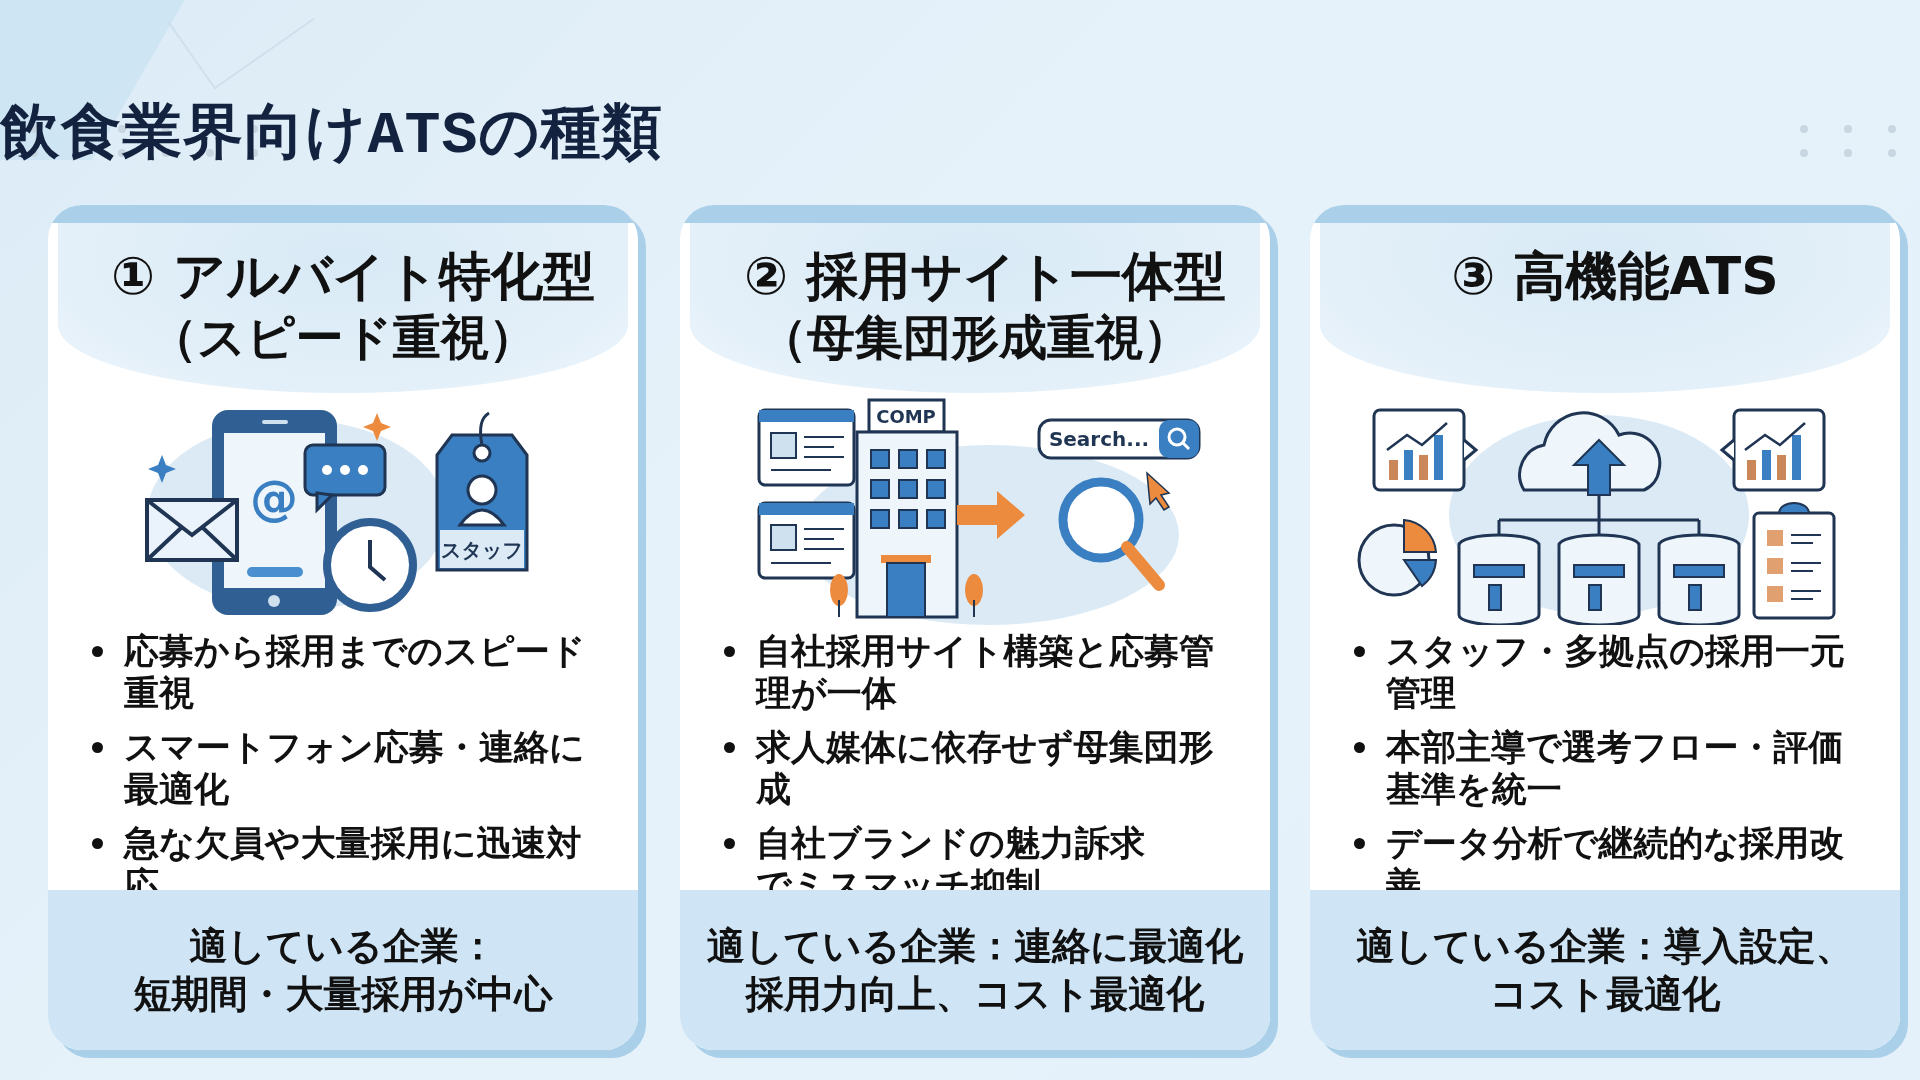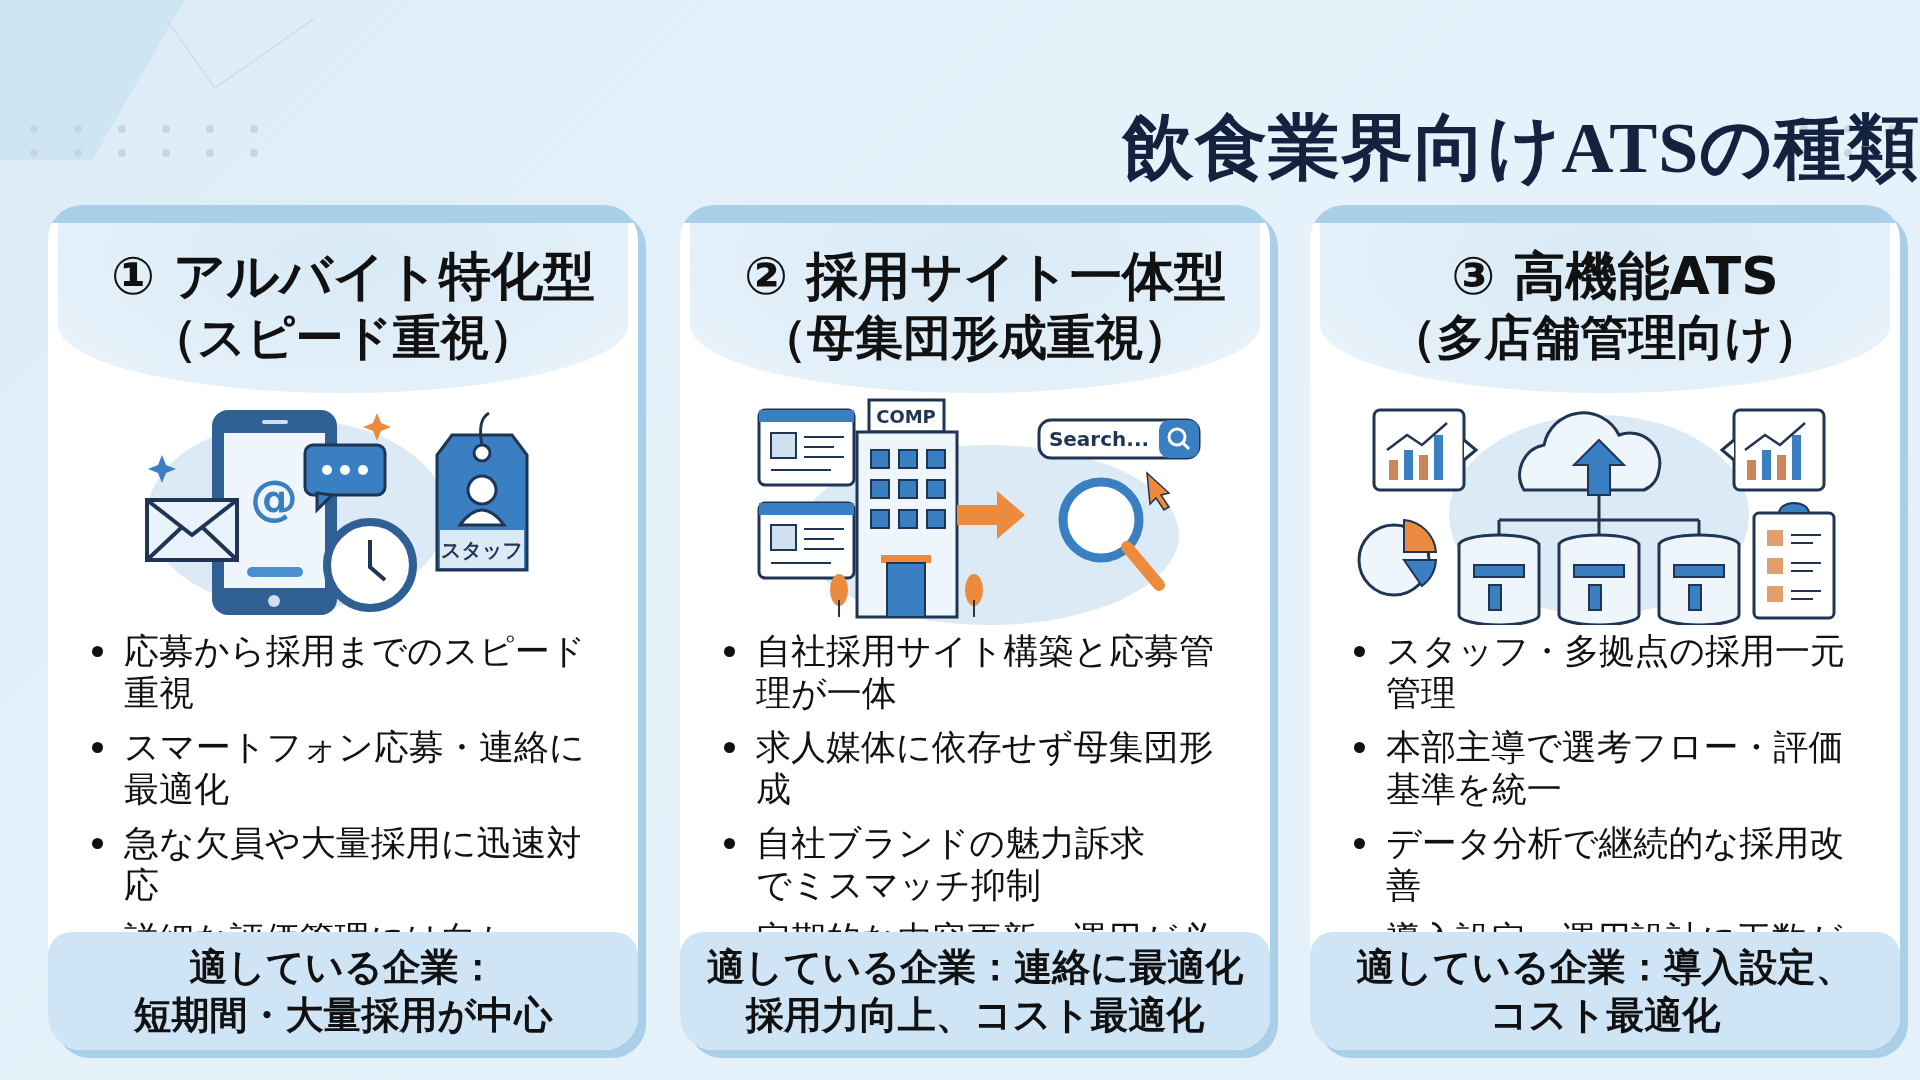--- a/index.html
+++ b/index.html
@@ -8,46 +8,46 @@
     background: linear-gradient(135deg, #dcebf6 0%, #e6f2fa 40%, #e4f1fa 100%);
     font-family: "DejaVu Sans", "Liberation Sans", sans-serif;
     color:#111;
   }
   .bg-shape { position:absolute; }
   .bg-hex { left:-40px; top:-40px; width:190px; height:200px; background:#cbe3f3; transform:skewX(-30deg); opacity:.8; }
   .bg-tri { left:180px; top:-20px; width:120px; height:80px; border-left:2px solid #c6d8e6; border-bottom:2px solid #c6d8e6; transform:rotate(-35deg); opacity:.6; }
   .dots { position:absolute; display:grid; grid-template-columns:repeat(6, 28px); gap:16px; }
   .dots span { width:8px; height:8px; border-radius:50%; background:#c8d6e2; display:block; }
   .title {
-    position:absolute; left:0; right:0; top:52px; text-align:right;
-    font-size:72px; font-weight:bold; color:#13233f; letter-spacing:1px;
-    font-family: Liberation Serif, serif;
+    position:absolute; left:0; right:0; top:52px; text-align:left;
+    font-size:60px; font-weight:bold; color:#13233f; letter-spacing:1px;
+    font-family: Liberation Mono, monospace;
   }
   .card {
     position:absolute; top:205px; height:845px; width:590px;
     background:#fff; border-radius:34px;
     box-shadow: 8px 8px 0 #a9cfe9;
     overflow:hidden;
   }
   .card::before { content:""; position:absolute; left:0; right:0; top:0; height:18px; background:#a9cfe9; }
   .card-head {
     position:absolute; left:10px; right:10px; top:18px; height:170px;
     background: radial-gradient(ellipse at 50% 20%, #d8eaf6 0%, #e4f0f9 70%, #eef6fc 100%);
     border-radius:0 0 50% 50% / 0 0 40% 40%;
     text-align:center;
   }
   .card-title { font-size:52px; font-weight:bold; margin-top:22px; line-height:62px; white-space:nowrap;padding-left:20px; }
   .card-sub { font-size:48px; font-weight:bold; line-height:60px; white-space:nowrap;text-align:center; }
   .illus { position:absolute; left:0; right:13px; top:190px; height:235px;text-align:right; }
   .bullets { position:absolute; left:40px; right:22px; top:425px; list-style:none; margin:0; padding:0; }
-  .bullets li { position:relative; padding-left:36px; font-size:35px; font-weight:normal; line-height:42px; margin-bottom:12px; }
+  .bullets li { position:relative; padding-left:36px; font-size:35px; font-weight:bold; line-height:42px; margin-bottom:12px; }
   .bullets li::before { content:""; position:absolute; left:4px; top:16px; width:11px; height:11px; border-radius:50%; background:#111; }
   .card-foot {
-    position:absolute; left:0; right:0; bottom:0; height:118px;
-    background:#cfe5f5; text-align:center; display:flex; align-items:center; justify-content:center;border-radius:23px;
+    position:absolute; left:0; right:0; bottom:0; height:160px;
+    background:#cfe5f5; text-align:center; display:flex; align-items:center; justify-content:center;
   }
   .card-foot p { margin:0; font-size:38px; font-weight:bold; line-height:48px; }
   svg { display:block; margin:0 auto; }
 </style>
 </head>
 <body>
 
 <div class="bg-shape bg-hex"></div>
 <div class="bg-shape bg-tri"></div>
 <div class="dots" style="left:30px;top:125px;">
@@ -199,21 +199,20 @@
     <li>定期的な内容更新・運用が必要</li>
   </ul>
   <div class="card-foot">
     <p><span>適している企業：連絡に最適化</span><br><span>採用力向上、コスト最適化</span></p>
   </div>
 </section>
 
 <section class="card" style="left:1310px;">
   <div class="card-head">
     <div class="card-title">③ 高機能ATS</div>
-    <div class="card-sub">（多店舗管理向け）</div>
   </div>
   <div class="illus">
     <svg width="500" height="230" viewBox="0 0 500 230">
       <ellipse cx="250" cy="120" rx="150" ry="100" fill="#dbeaf5"></ellipse>
       <g>
         <rect x="25" y="15" width="90" height="80" rx="6" fill="#fff" stroke="#1f3553" stroke-width="3"></rect>
         <path d="M115 45 l12 10 l-12 10" fill="#fff" stroke="#1f3553" stroke-width="3"></path>
         <rect x="40" y="65" width="9" height="20" fill="#c9875a"></rect>
           <rect x="55" y="55" width="9" height="30" fill="#3a7fc1"></rect>
           <rect x="70" y="60" width="9" height="25" fill="#c9875a"></rect>

